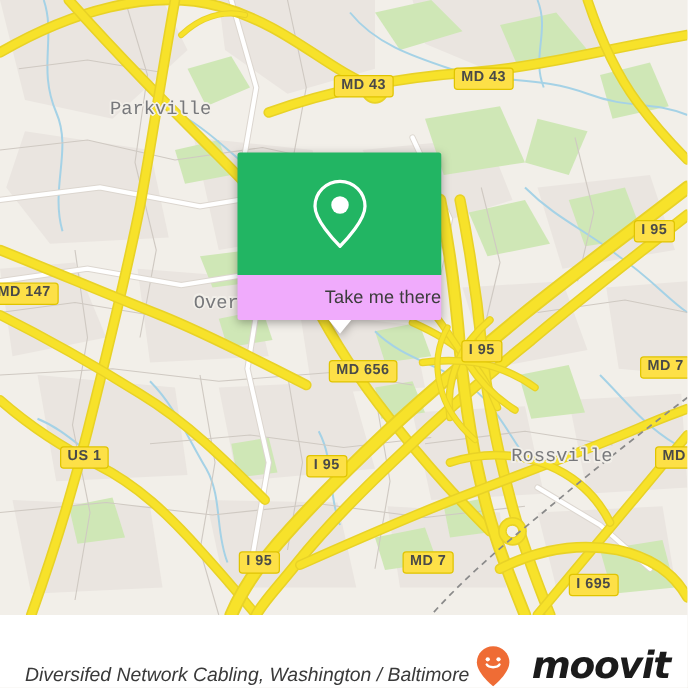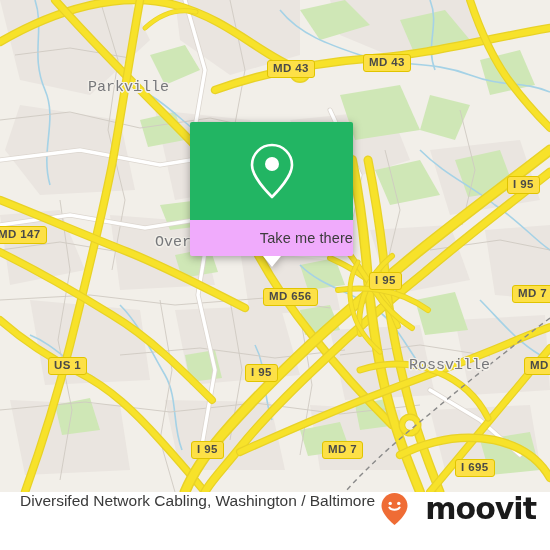--- a/index.html
+++ b/index.html
@@ -92,22 +92,23 @@
     font-size:13px;
     font-family:"Liberation Sans", sans-serif;
     white-space:nowrap;
   }
 
   
   #footer {
     position:absolute;
     left:0; top:492px; width:550px; height:58px;
     background:#ffffff;
-    display:flex; align-items:flex-start;
+    display:flex; align-items:flex-end;
     padding:0 14px 0 20px;
+    font-style:italic;
   }
   #footer-title {
     color:#3a3a3a;
     font-size:15.5px;
     font-family:"Liberation Sans", sans-serif;
     white-space:nowrap;
     flex:1;
   }
   #brand { display:flex; align-items:center; gap:16px; }
   #brand-word {

